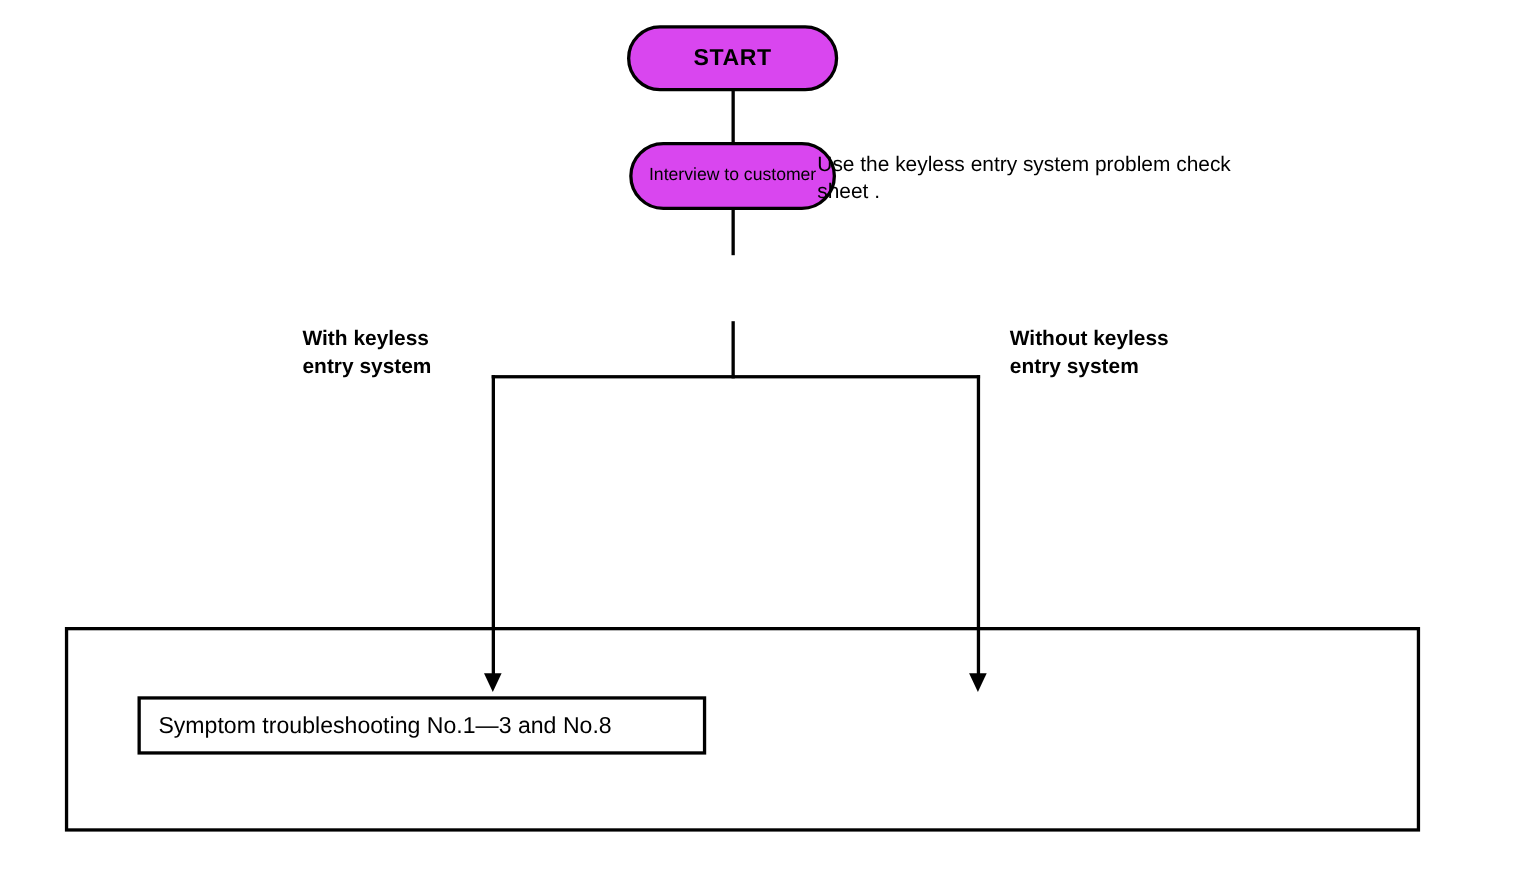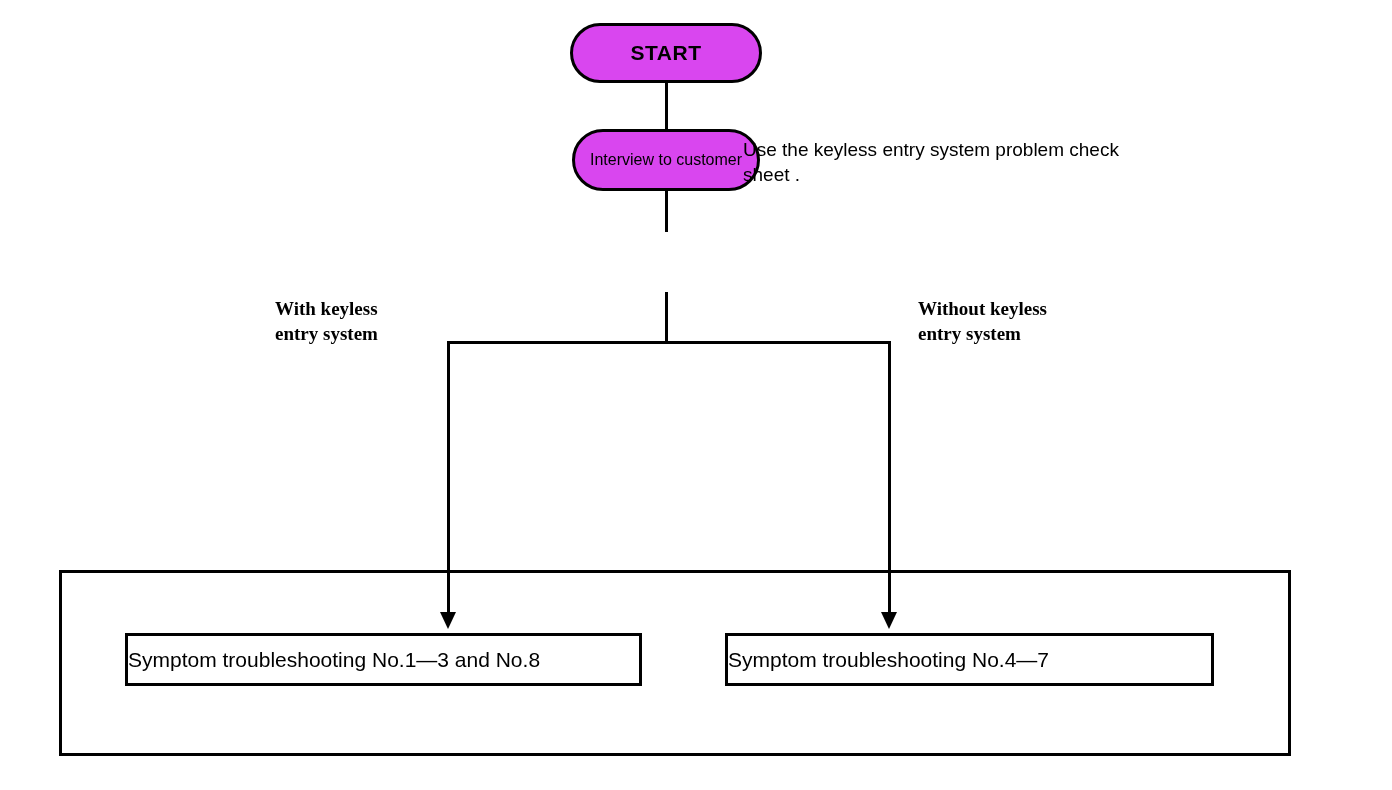--- a/index.html
+++ b/index.html
@@ -67,21 +67,20 @@
     white-space: pre-line;
   }
   .note.use-sheet { left: 743px; top: 138px; width: 500px; }
 
   .branch-label {
     position: absolute;
     font-size: 19px;
     font-weight: bold;
     line-height: 1.32;
     white-space: pre-line;
-    font-family: Liberation Serif, serif;
   }
   .branch-label.left  { left: 275px; top: 296px; width: 230px; }
   .branch-label.right { left: 918px; top: 296px; width: 240px; }
 
   .group-heading {
     position: absolute;
     left: 1013px;
     top: 463px;
     width: 300px;
     font-size: 19px;
@@ -133,21 +132,21 @@
   }
 
   
   .sbox {
     position: absolute;
     box-sizing: border-box;
     border: 3px solid #000;
     background: #fff;
     display: flex;
     align-items: center;
-    padding-left: 0;
+    padding-left: 16px;
     font-size: 21px;
     white-space: nowrap;
   }
   .sbox.one { left: 125px; top: 633px; width: 517px; height: 53px; }
   .sbox.two { left: 725px; top: 633px; width: 489px; height: 53px; }
 </style>
 </head>
 <body>
 
 <div id="canvas">
@@ -182,17 +181,14 @@
 
   <div class="vline v-right-drop"></div>
   <div class="arrowhead arrow-right-drop"></div>
 
 
   <div class="group-box"></div>
 
   <div class="sbox one">
     <span>Symptom troubleshooting No.1—3 and No.8</span>
   </div>
-  <div class="sbox two">
-    <span>Symptom troubleshooting No.4—7</span>
-  </div>
 
 </div>
 
 </body></html>

